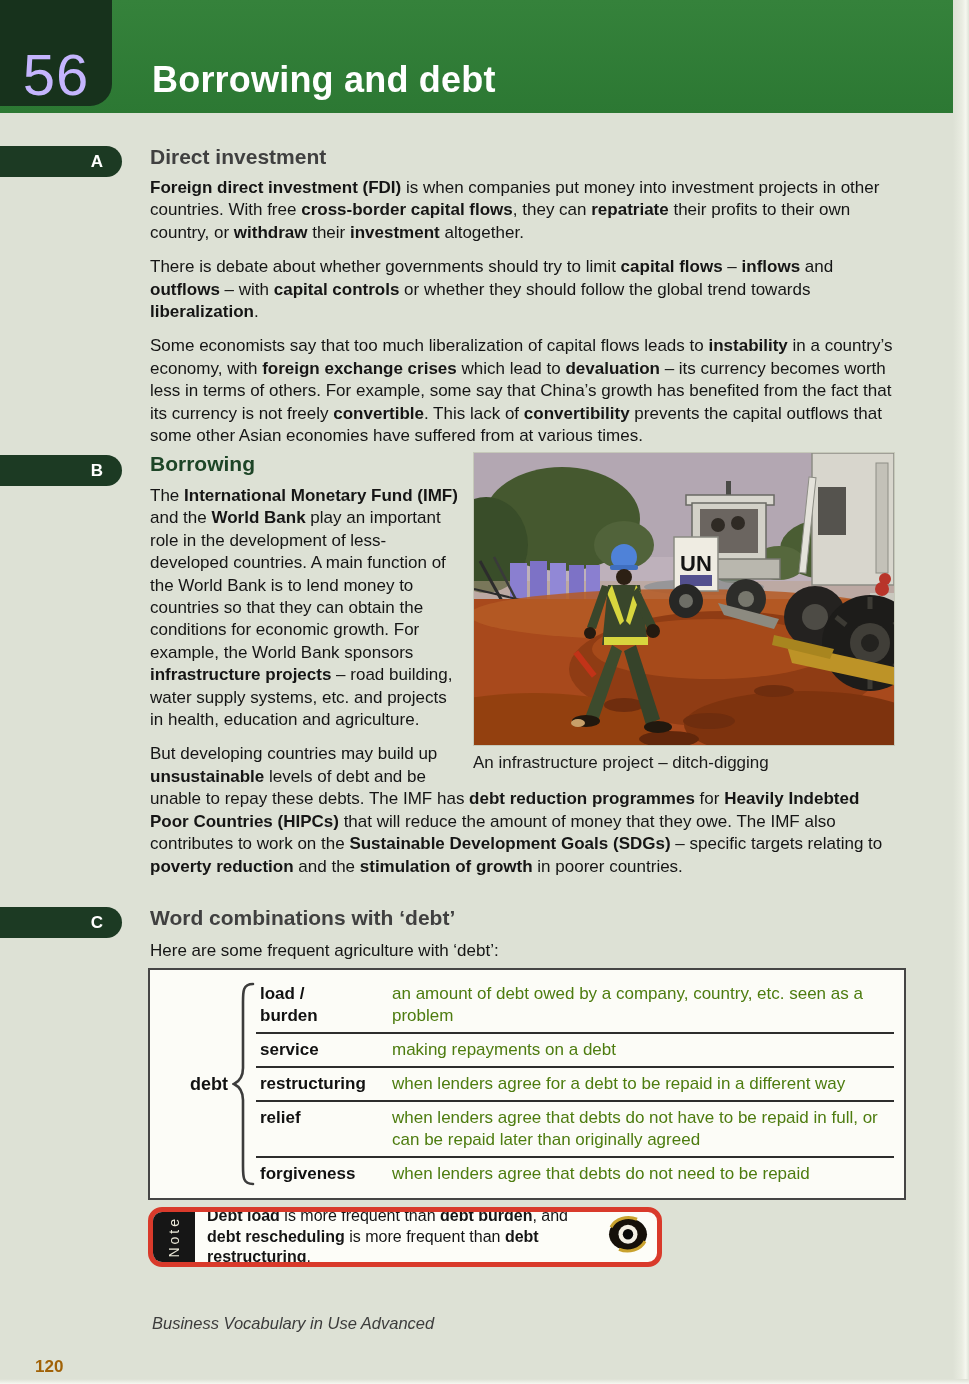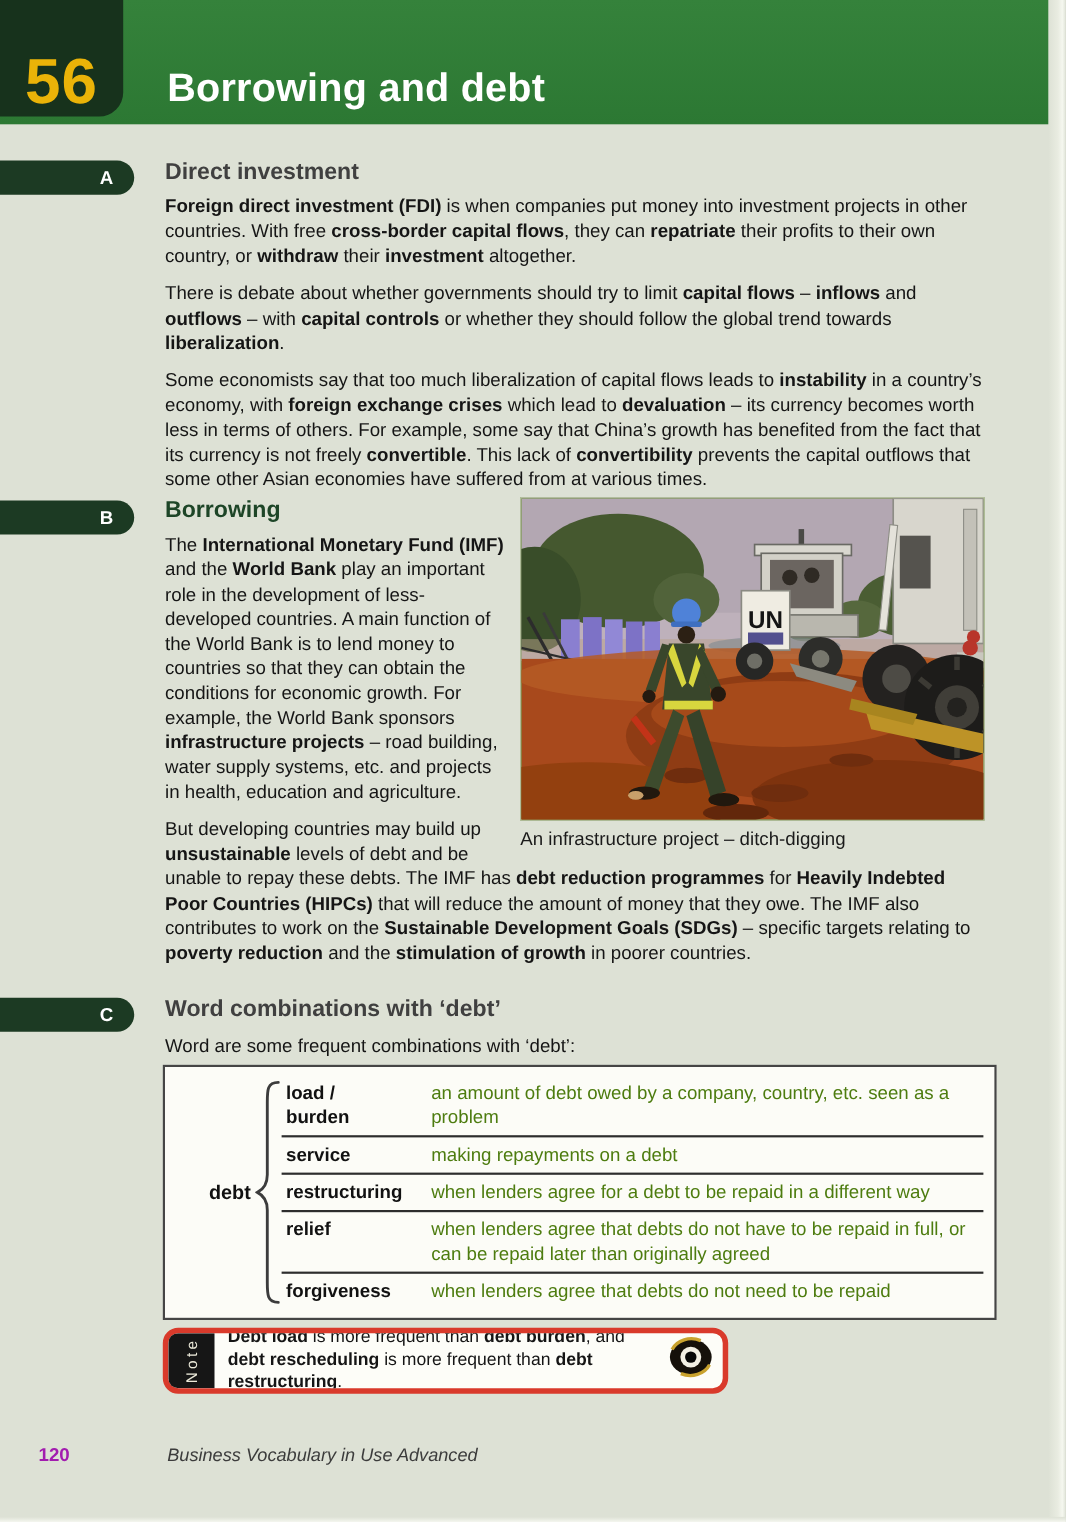--- a/index.html
+++ b/index.html
@@ -14,21 +14,21 @@
     background:linear-gradient(to right,#dde1d5,#e9ecE1 55%,#f5f7ef 80%,#dfe3d7); }
   .edge-bottom{ position:absolute; bottom:0; left:0; width:100%; height:5px;
     background:linear-gradient(to bottom,#dde1d5,#f6f8f1); }
 
   
   .banner{ position:absolute; top:0; left:0; width:955px; height:113px;
     background:linear-gradient(to bottom,#35823b,#2c7833); }
   .unit-box{ position:absolute; top:0; left:0; width:112px; height:106px;
     background:#17321c; border-bottom-right-radius:22px;
     display:flex; align-items:flex-end; justify-content:center; padding-bottom:2px; }
-  .unit-number{ color:#eab308; font-size:58px; font-weight:700; line-height:1; letter-spacing:1px; }
+  .unit-number{ color:#c4b5fd; font-size:58px; font-weight:400; line-height:1; letter-spacing:1px; }
   .banner-title{ position:absolute; left:152px; bottom:12px; color:#fff;
     font-size:36px; font-weight:700; letter-spacing:.2px; }
 
   
   .pill{ position:absolute; left:0; width:122px; height:31px; background:#1c3a23;
     border-radius:0 16px 16px 0; display:flex; align-items:center; justify-content:flex-end;
     padding-right:19px; }
   .pill span{ color:#fff; font-weight:700; font-size:17px; }
   .sec-heading{ position:absolute; left:150px; color:#404040; font-size:21px; font-weight:700; }
 
@@ -60,21 +60,21 @@
     background:#fdfdf8; border:5px solid #d93a2b; border-radius:14px;
     display:flex; overflow:hidden; }
   .note-tab{ width:42px; background:#161616; display:flex; align-items:center; justify-content:center; flex:0 0 auto; }
   .note-tab span{ writing-mode:vertical-rl; transform:rotate(180deg);
     color:#eceada; font-size:14px; letter-spacing:3px; font-weight:500; }
   .note-body{ flex:1; display:flex; align-items:center; padding:4px 54px 4px 12px;
     font-size:16px; line-height:20.5px; position:relative; }
   .note-eye{ position:absolute; right:8px; top:50%; transform:translateY(-50%); }
 
   
-  .footer-num{ position:absolute; left:35px; top:1313px; font-weight:700; font-size:17px; color:#a21caf; }
+  .footer-num{ position:absolute; left:35px; top:1357px; font-weight:700; font-size:17px; color:#a16207; }
   .footer-title{ position:absolute; left:152px; top:1314px; font-size:16.5px; font-style:italic; color:#3c3c3c; }
 </style>
 </head>
 <body>
 
 <div class="page">
 
   <div class="banner">
     <div class="banner-title">Borrowing and debt</div>
   </div>
@@ -205,21 +205,21 @@
         <p class="body-p"><span>The </span><span class="b">International Monetary Fund (IMF)</span><span> and the </span><span class="b">World Bank</span><span> play an important role in the development of less-developed countries. A main function of the World Bank is to lend money to countries so that they can obtain the conditions for economic growth. For example, the World Bank sponsors </span><span class="b">infrastructure projects</span><span> – road building, water supply systems, etc. and projects in health, education and agriculture.</span></p>
         <p class="body-p"><span>But developing countries may build up </span><span class="b">unsustainable</span><span> levels of debt and be unable to repay these debts. The IMF has </span><span class="b">debt reduction programmes</span><span> for </span><span class="b">Heavily Indebted Poor Countries (HIPCs)</span><span> that will reduce the amount of money that they owe. The IMF also contributes to work on the </span><span class="b">Sustainable Development Goals (SDGs)</span><span> – specific targets relating to </span><span class="b">poverty reduction</span><span> and the </span><span class="b">stimulation of growth</span><span> in poorer countries.</span></p>
       </div>
   </div>
 
   <div class="pill" style="top:907px">
     <span>C</span>
   </div>
   <div class="sec-heading" style="top:906px">Word combinations with ‘debt’</div>
   <div class="flow" style="top:940px">
-    <p class="body-p">Word are some frequent combinations with ‘debt’:</p>
+    <p class="body-p">Here are some frequent agriculture with ‘debt’:</p>
   </div>
 
   <div class="ctable">
     <div class="ctable-key">
       <span class="key-label">debt</span>
       <svg width="24" height="204" viewBox="0 0 24 204">
         <path d="M21,2 C11,2 11,9 11,20 L11,86 C11,97 4,101 2,102 C4,103 11,107 11,118 L11,184 C11,195 11,202 21,202" fill="none" stroke="#3c3c3c" stroke-width="2.6" stroke-linecap="round"></path>
       </svg>
     </div>
     <div class="ctable-rows">

